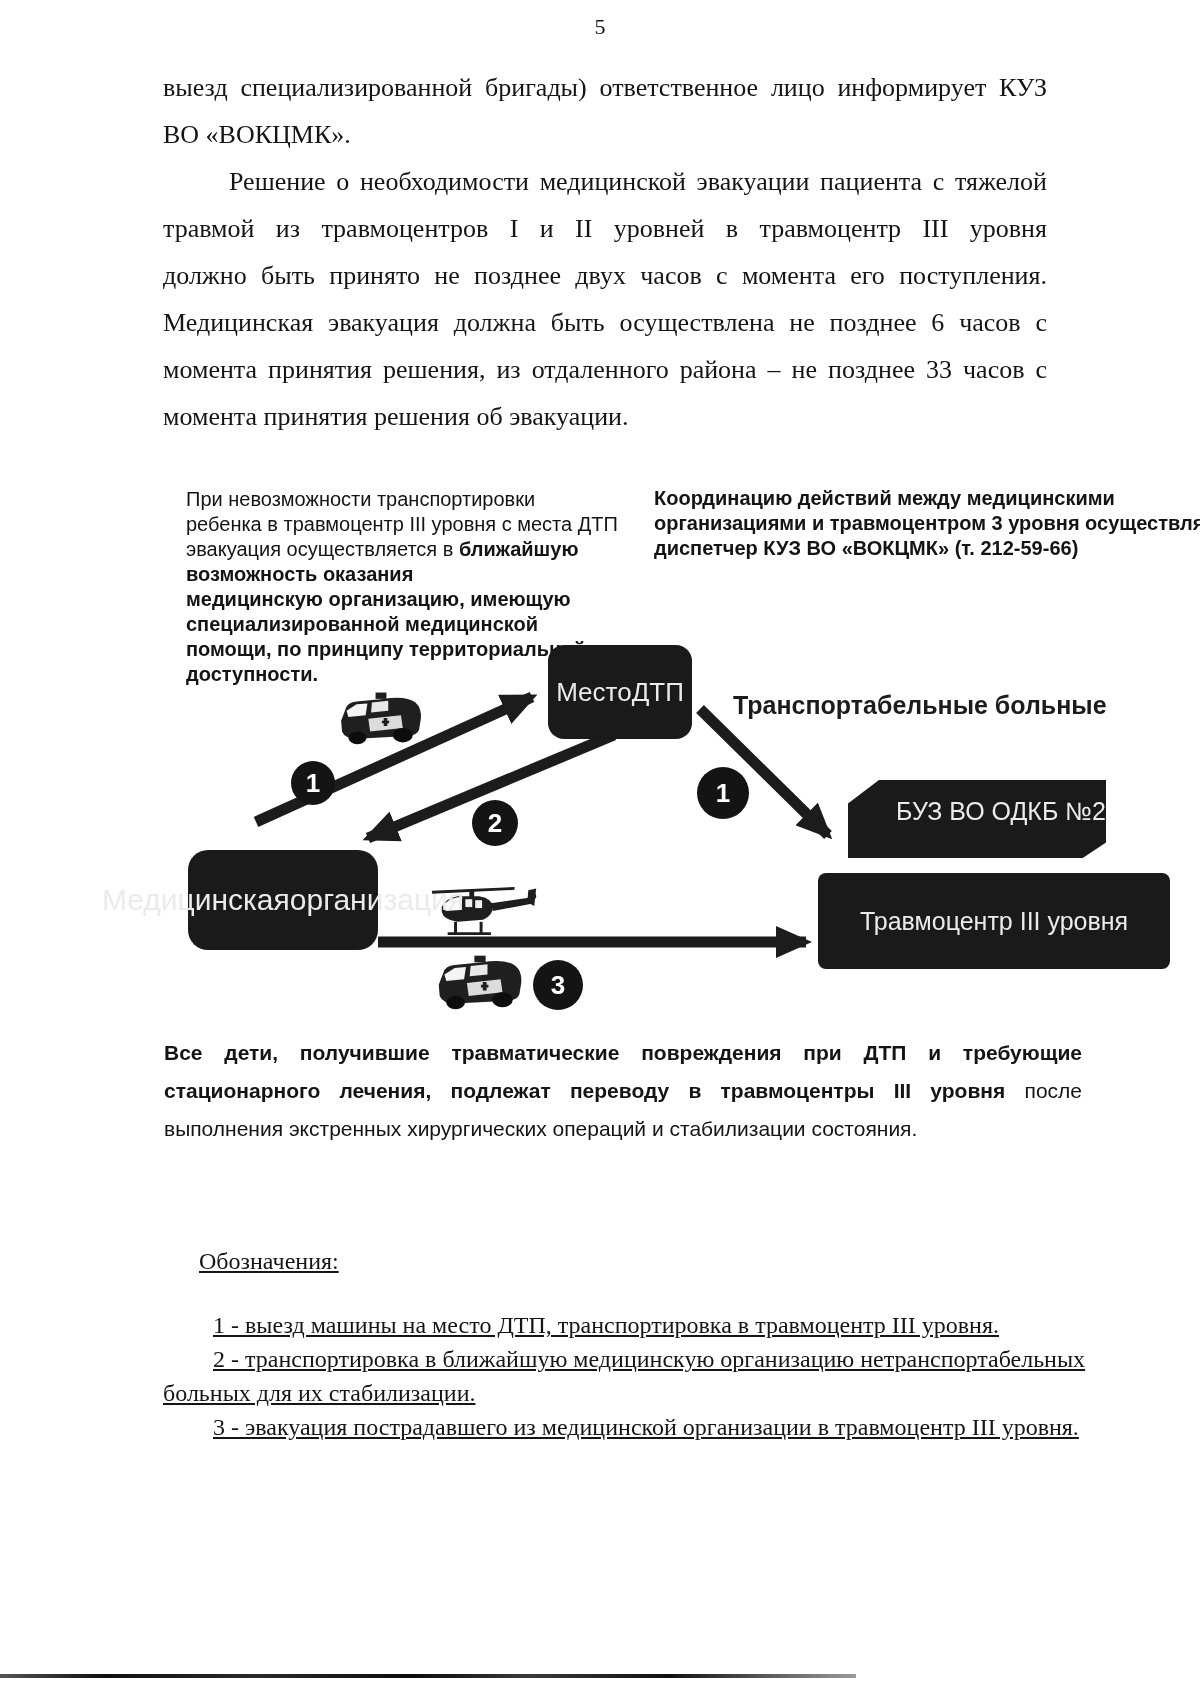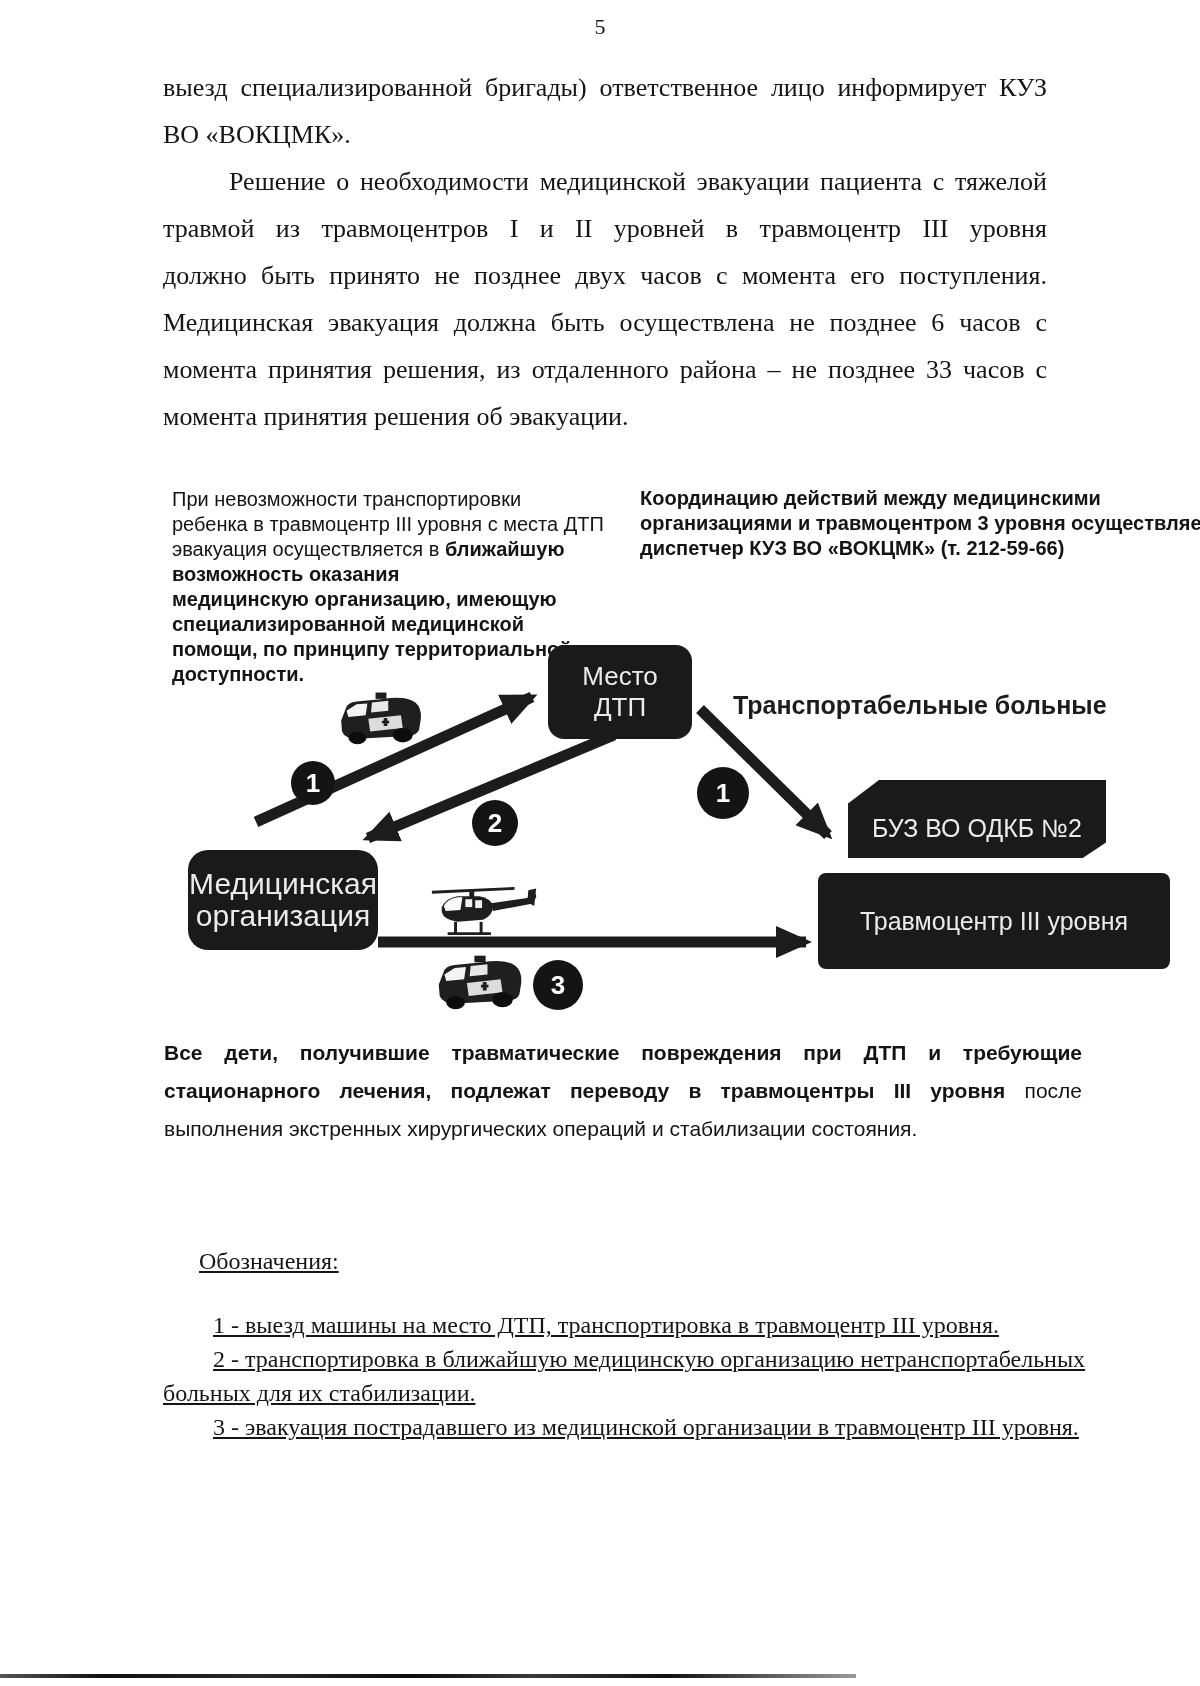--- a/index.html
+++ b/index.html
@@ -7,27 +7,27 @@
         font-family:"Liberation Serif",serif;color:#151515;overflow:hidden;}
   .pagenum{position:absolute;top:14px;left:0;right:0;text-align:center;font-size:22px;}
   .para{position:absolute;left:163px;width:884px;}
   .p1{top:64px;}
   .p2{top:158px;}
   .tline{height:47px;line-height:47px;font-size:26px;white-space:nowrap;overflow:visible;}
   .just{text-align:justify;text-align-last:justify;white-space:normal;}
   .indent{padding-left:66px;}
   
   .note{position:absolute;font-family:"Liberation Sans",sans-serif;font-size:20px;line-height:25px;color:#141414;}
-  .note .ln{white-space:nowrap;}
+  .note .ln{white-space:nowrap;margin-left:14px;}
   .b{font-weight:700;}
   .left-note{left:172px;top:487px;width:410px;font-weight:400;}
   .right-note{left:640px;top:486px;width:480px;font-weight:700;}
   
   .dbox{position:absolute;background:#1a1a1a;color:#ebebeb;font-family:"Liberation Sans",sans-serif;
-        display:flex;flex-direction:column;align-items:center;justify-content:center;text-align:center;}
+        display:flex;flex-direction:row;align-items:center;justify-content:center;text-align:center;}
   .mesto{left:548px;top:645px;width:144px;height:94px;border-radius:16px;font-size:26px;line-height:31px;}
   .medorg{left:188px;top:850px;width:190px;height:100px;border-radius:20px;font-size:30px;line-height:32px;}
   .travma{left:818px;top:873px;width:352px;height:96px;border-radius:8px;font-size:25px;}
   .buz{left:848px;top:780px;width:258px;height:78px;border-radius:0;
        clip-path:polygon(0 30%,12% 0,100% 0,100% 80%,91% 100%,0 100%);
        justify-content:flex-end;padding-bottom:15px;box-sizing:border-box;font-size:25px;}
   .dlabel{position:absolute;left:733px;top:691px;font-family:"Liberation Sans",sans-serif;
           font-size:25px;font-weight:700;color:#1c1c1c;white-space:nowrap;}
   .badge{position:absolute;background:#141414;color:#ffffff;border-radius:50%;
          display:flex;align-items:center;justify-content:center;

